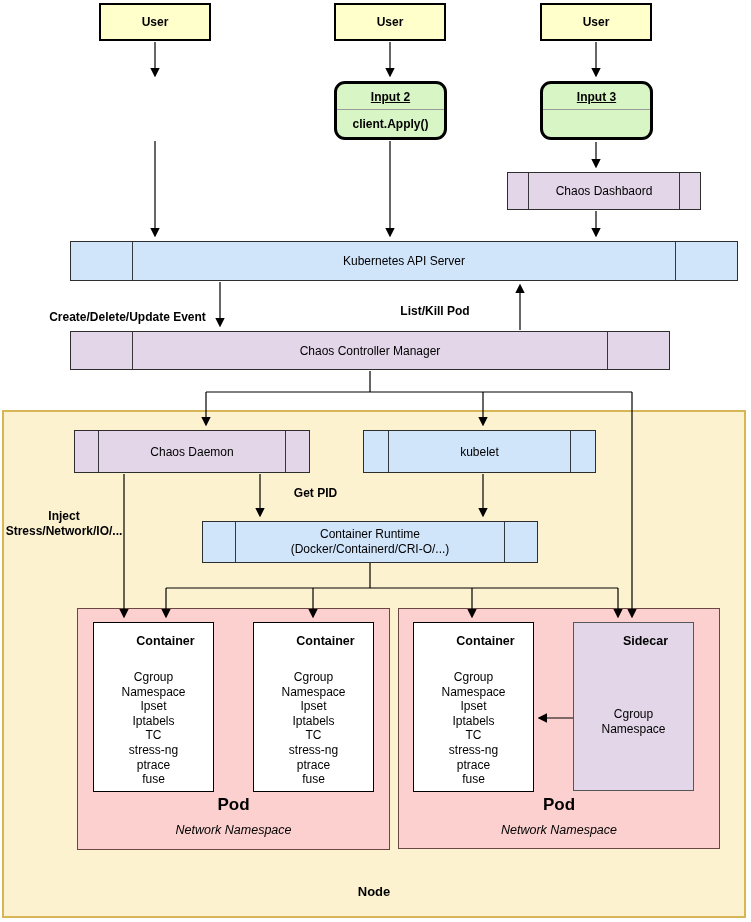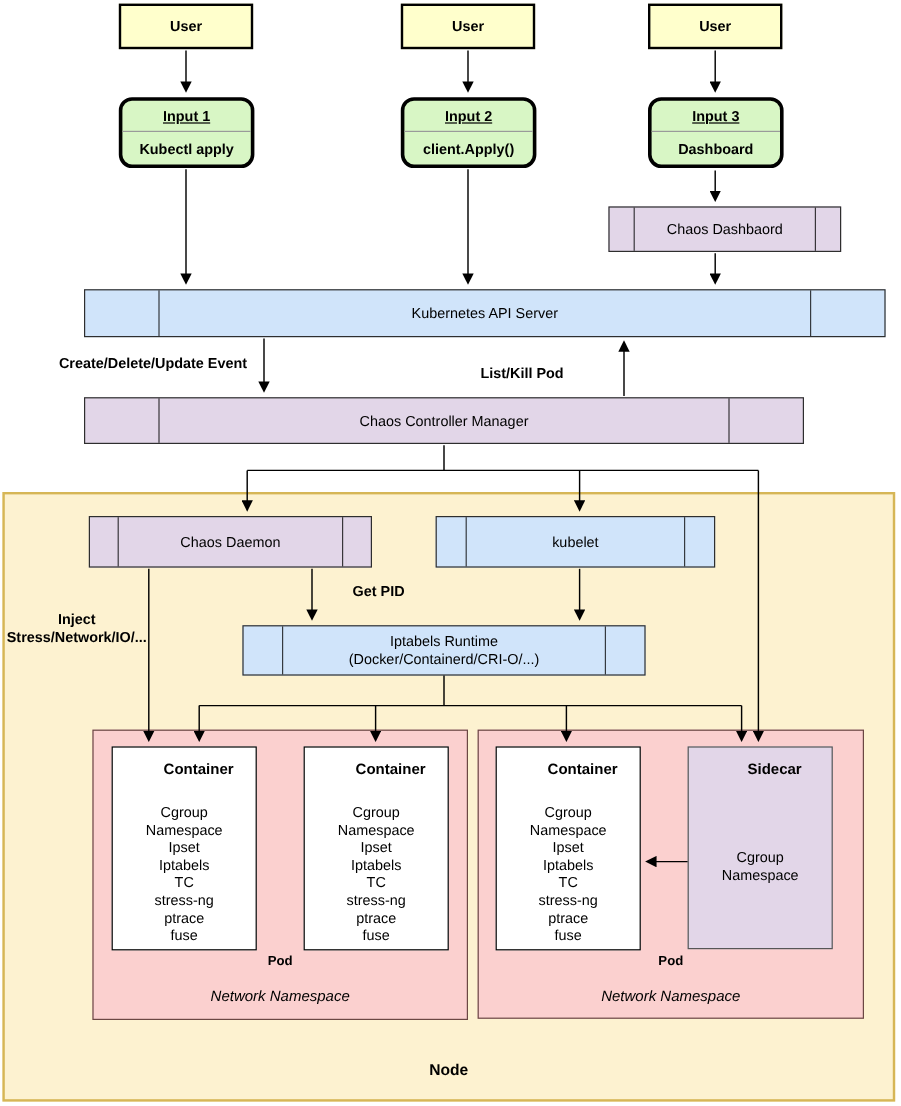--- a/index.html
+++ b/index.html
@@ -23,21 +23,21 @@
     background:var(--node-fill);border:2px solid var(--node-border);}
   .pod{position:absolute;box-sizing:border-box;background:var(--pod-fill);border:1.5px solid var(--pod-border);}
   .cont-box{position:absolute;box-sizing:border-box;top:622px;width:121px;height:170px;background:#ffffff;
     border:1.5px solid #000;text-align:center;}
   .cont-title{margin-top:11px;font-weight:bold;font-size:12.5px;margin-left:24px;}
   .cont-items{margin-top:22px;font-size:12px;line-height:14.6px;}
   .sidecar-box{position:absolute;box-sizing:border-box;left:573px;top:622px;width:121px;height:169px;
     background:var(--purple-fill);border:1.5px solid #565656;text-align:center;}
   .sidecar-items{position:absolute;left:0;right:0;top:84px;font-size:12px;line-height:15px;}
   .edge-label{position:absolute;font-weight:bold;font-size:12px;text-align:center;line-height:15px;}
-  .pod-caption{position:absolute;left:0;right:0;text-align:center;font-weight:bold;font-size:11px;}
+  .pod-caption{position:absolute;left:0;right:0;text-align:center;font-weight:bold;font-size:17px;}
   .pod-ns{position:absolute;left:0;right:0;text-align:center;font-size:12.5px;font-style:italic;}
   .node-caption{position:absolute;left:2px;width:744px;top:884px;text-align:center;font-weight:bold;font-size:13px;}
   .runtime-lines{font-size:12px;line-height:15px;}
   svg.wires{position:absolute;left:0;top:0;z-index:6;pointer-events:none;}
 </style>
 </head>
 <body>
 
 <div class="canvas">
 
@@ -49,31 +49,26 @@
   </div>
   <div class="pod" style="left:398px;top:608px;width:322px;height:241px;">
     <div class="pod-caption" style="top:186px;">Pod</div>
     <div class="pod-ns" style="top:214px;">Network Namespace</div>
   </div>
 
   <div class="box user-box" style="left:99px;">User</div>
   <div class="box user-box" style="left:334px;">User</div>
   <div class="box user-box" style="left:540px;">User</div>
 
-  <div class="box input-box" style="left:99px;">
-    <div class="input-title">Input 1</div>
-    <div class="input-body">Kubectl apply</div>
-  </div>
   <div class="box input-box" style="left:334px;">
     <div class="input-title">Input 2</div>
     <div class="input-body">client.Apply()</div>
   </div>
   <div class="box input-box" style="left:540px;">
     <div class="input-title">Input 3</div>
-    <div class="input-body">Dashboard</div>
   </div>
 
   <div class="pbar purple" style="left:507px;top:172px;width:194px;height:38px;">
     <span>Chaos Dashbaord</span>
     <div class="pdiv" style="left:20px;"></div>
     <div class="pdiv" style="right:20px;"></div>
   </div>
 
   <div class="pbar blue" style="left:70px;top:241px;width:668px;height:40px;">
     <span>Kubernetes API Server</span>
@@ -94,28 +89,28 @@
   </div>
 
   <div class="pbar blue" style="left:363px;top:430px;width:233px;height:43px;">
     <span>kubelet</span>
     <div class="pdiv" style="left:24px;"></div>
     <div class="pdiv" style="right:24px;"></div>
   </div>
 
   <div class="pbar blue" style="left:202px;top:521px;width:336px;height:42px;">
     <div class="runtime-lines">
-        <div>Iptabels Runtime</div>
+        <div>Container Runtime</div>
         <div>(Docker/Containerd/CRI-O/...)</div>
       </div>
     <div class="pdiv" style="left:32px;"></div>
     <div class="pdiv" style="right:32px;"></div>
   </div>
 
-  <div class="edge-label" style="left:40px;top:296px;width:175px;text-align:center;">Create/Delete/Update Event</div>
+  <div class="edge-label" style="left:40px;top:310px;width:175px;text-align:center;">Create/Delete/Update Event</div>
   <div class="edge-label" style="left:385px;top:304px;width:100px;">List/Kill Pod</div>
   <div class="edge-label" style="left:278px;top:486px;width:75px;">Get PID</div>
   <div class="edge-label" style="left:4px;top:509px;width:120px;">
       <div>Inject</div>
       <div>Stress/Network/IO/...</div>
     </div>
 
   <div class="cont-box" style="left:93px;">
     <div class="cont-title">Container</div>
     <div class="cont-items">

